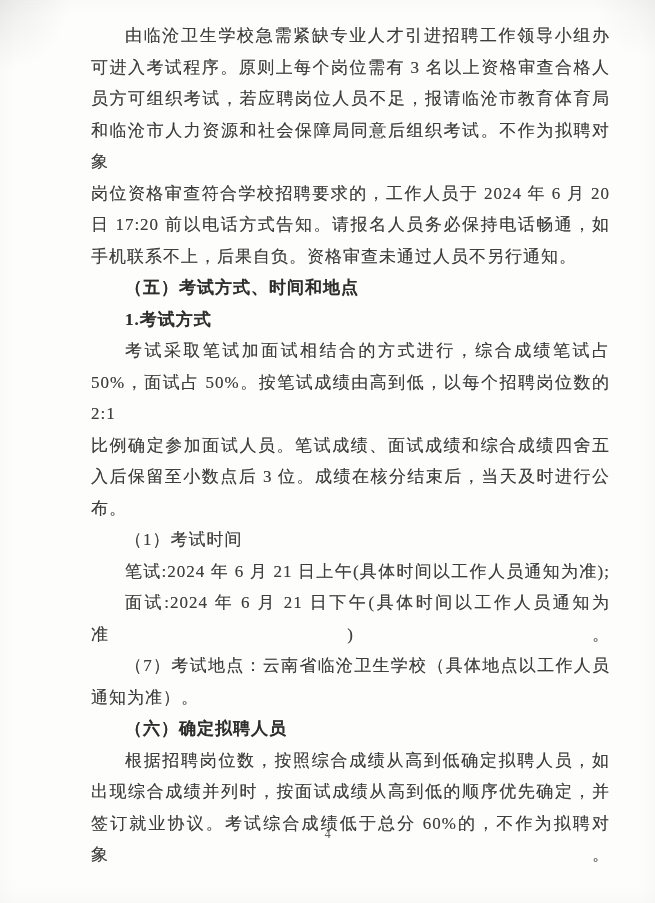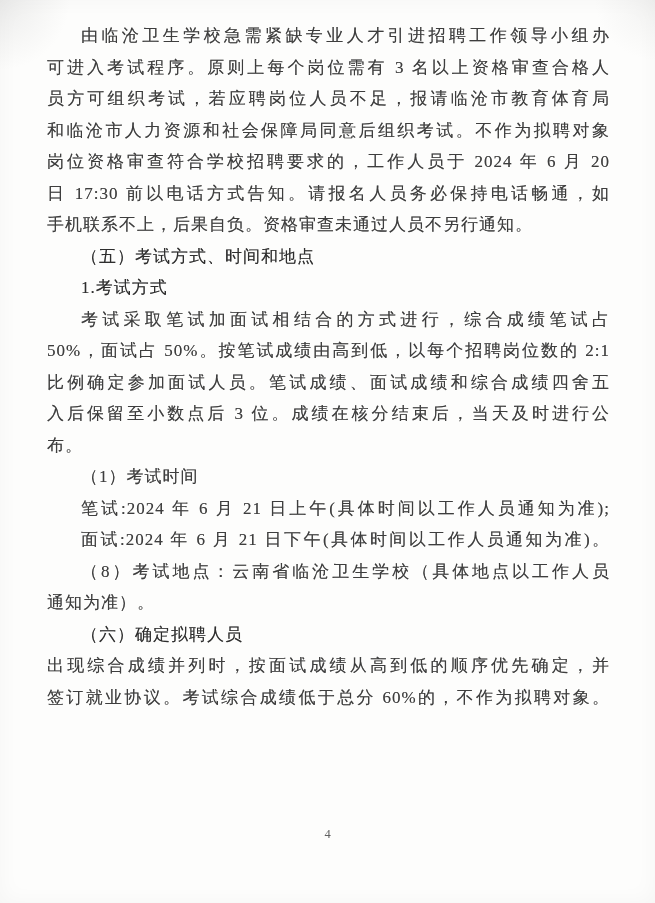--- a/index.html
+++ b/index.html
@@ -24,24 +24,24 @@
   .content {
     position: absolute;
     left: 47px;
     top: 20px;
     width: 563px;
     font-size: 17px;
     line-height: 31.5px;
     letter-spacing: 1px;
     text-shadow: 0 0 0.6px rgba(70,70,70,0.55);
   }
-  .ln { white-space: normal; }
+  .ln { white-space: normal; margin-left: 44px; }
   .j  { text-align: justify; text-align-last: justify; }
   .ind { text-indent: 2em; }
-  .b  { font-weight: normal; color: #2e2e2e; }
+  .b  { font-weight: bold; color: #2e2e2e; }
   .pagenum {
     position: absolute;
     top: 827px;
     left: 0;
     width: 100%;
     text-align: center;
     font-size: 12.5px;
     letter-spacing: 0;
     color: #5f5f5f;
   }
@@ -49,32 +49,33 @@
 </head>
 <body>
 
 <div class="page">
   <div class="content">
     <div class="ln ind j">由临沧卫生学校急需紧缺专业人才引进招聘工作领导小组办</div>
     <div class="ln j">可进入考试程序。原则上每个岗位需有 3 名以上资格审查合格人</div>
     <div class="ln j">员方可组织考试，若应聘岗位人员不足，报请临沧市教育体育局</div>
     <div class="ln j">和临沧市人力资源和社会保障局同意后组织考试。不作为拟聘对象</div>
     <div class="ln j">岗位资格审查符合学校招聘要求的，工作人员于 2024 年 6 月 20</div>
-    <div class="ln j">日 17:30 前以电话方式告知。请报名人员务必保持电话畅通，如</div>
+    <div class="ln j">日 17:20 前以电话方式告知。请报名人员务必保持电话畅通，如</div>
     <div class="ln">手机联系不上，后果自负。资格审查未通过人员不另行通知。</div>
     <div class="ln ind b">（五）考试方式、时间和地点</div>
     <div class="ln ind b">1.考试方式</div>
     <div class="ln ind j">考试采取笔试加面试相结合的方式进行，综合成绩笔试占</div>
     <div class="ln j">50%，面试占 50%。按笔试成绩由高到低，以每个招聘岗位数的 2:1</div>
     <div class="ln j">比例确定参加面试人员。笔试成绩、面试成绩和综合成绩四舍五</div>
     <div class="ln j">入后保留至小数点后 3 位。成绩在核分结束后，当天及时进行公</div>
     <div class="ln">布。</div>
     <div class="ln ind">（1）考试时间</div>
     <div class="ln ind j">笔试:2024 年 6 月 21 日上午(具体时间以工作人员通知为准);</div>
     <div class="ln ind j">面试:2024 年 6 月 21 日下午(具体时间以工作人员通知为准)。</div>
-    <div class="ln ind j">（8）考试地点：云南省临沧卫生学校（具体地点以工作人员</div>
+    <div class="ln ind j">（7）考试地点：云南省临沧卫生学校（具体地点以工作人员</div>
     <div class="ln">通知为准）。</div>
     <div class="ln ind b">（六）确定拟聘人员</div>
+    <div class="ln ind j">根据招聘岗位数，按照综合成绩从高到低确定拟聘人员，如</div>
     <div class="ln j">出现综合成绩并列时，按面试成绩从高到低的顺序优先确定，并</div>
     <div class="ln j">签订就业协议。考试综合成绩低于总分 60%的，不作为拟聘对象。</div>
   </div>
   <div class="pagenum">4</div>
 </div>
 
 </body></html>

